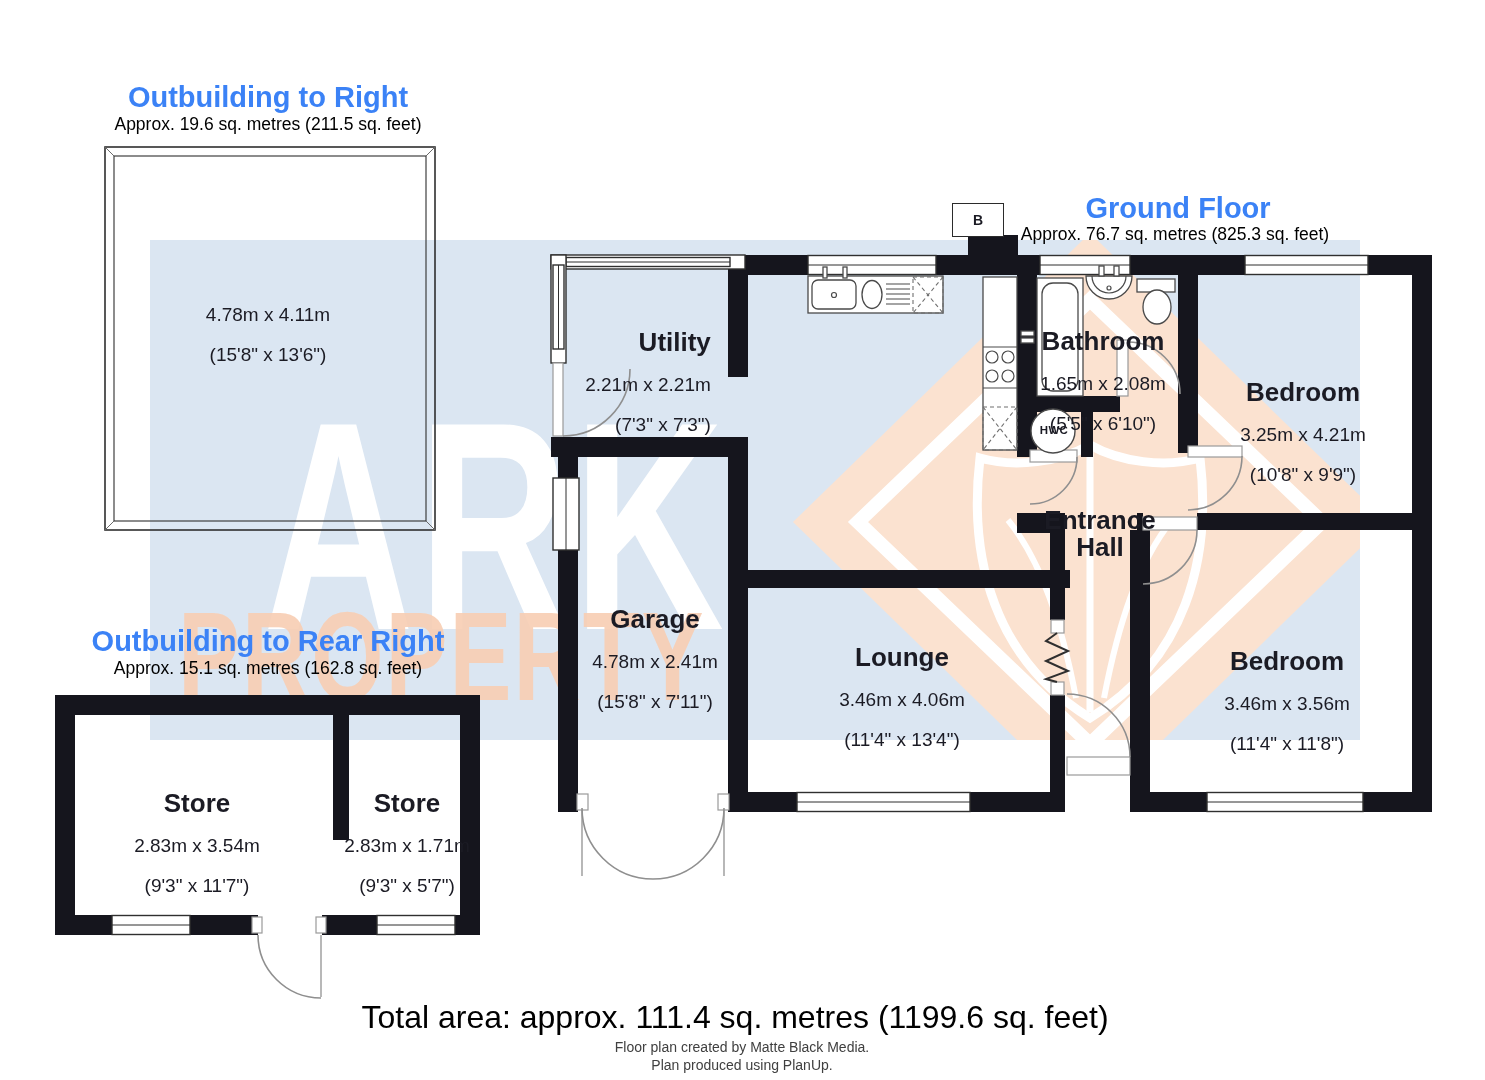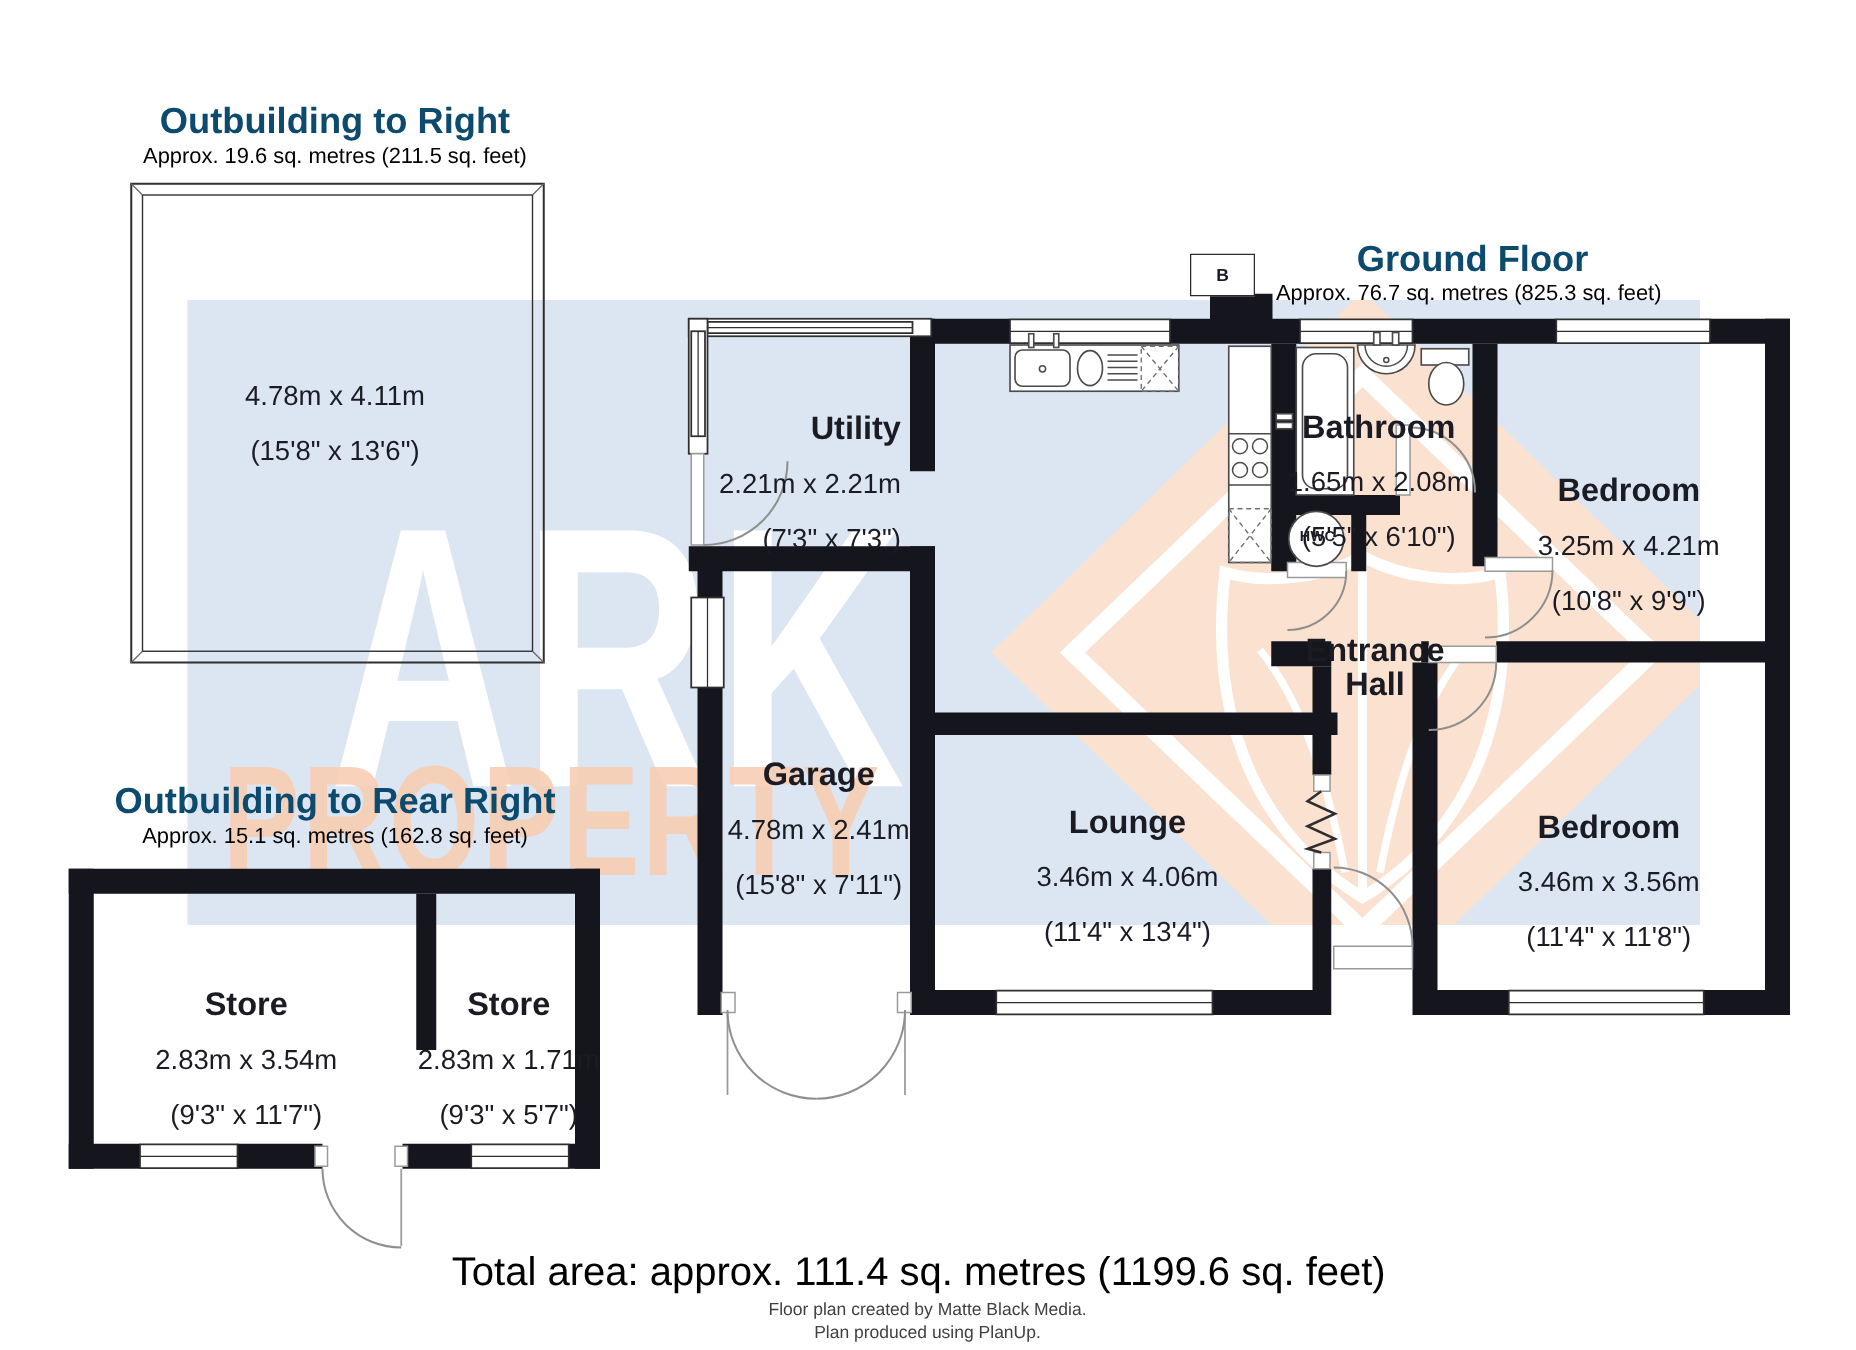--- a/index.html
+++ b/index.html
@@ -5,24 +5,24 @@
   :root{
     --wall:#15151d; --line:#3c3c3c; --arc:#8f8f8f; --fx:#4a4a4a;
     --wm-blue:#dbe6f2; --wm-peach:#fbe2d0; --wm-peach-text:#f8cfb5;
     --ink:#1b1b24;
   }
   html,body{margin:0;padding:0;background:#fff;}
   #stage{position:relative;width:1485px;height:1080px;background:#fff;overflow:hidden;
          font-family:"Liberation Sans", sans-serif;color:var(--ink);}
   #plan-svg{position:absolute;left:0;top:0;width:1485px;height:1080px;}
   .abs{position:absolute;transform:translateX(-50%);text-align:center;white-space:pre-line;}
-  .title{font-weight:bold;font-size:29px;color:#0c4a6e;line-height:1.0;}
+  .title{font-weight:bold;font-size:29px;color:#3b82f6;line-height:1.0;}
   .subtitle{font-size:17.5px;color:#000;line-height:1.0;}
   .room-label .rname{font-weight:bold;font-size:26px;line-height:1.04;}
-  .room-label .rdim{font-size:22px;line-height:1.17;}
+  .room-label .rdim{font-size:19px;line-height:1.17;}
   .marker{position:absolute;display:flex;align-items:center;justify-content:center;
           font-weight:bold;color:var(--ink);}
   #boiler-box{left:952px;top:203px;width:50px;height:32px;background:#fff;
               border:1.5px solid #2b2b2b;font-size:14px;}
   #hwc-label{left:1031px;top:417px;width:46px;height:26px;font-size:11.5px;letter-spacing:.3px;}
   .footer-total{font-size:32px;color:#000;}
   .footer-credit{font-size:14px;color:#404040;}
   
   .wall{fill:var(--wall);stroke:none;}
   .thin{fill:#ffffff;stroke:#2f2f2f;stroke-width:1.4;}

